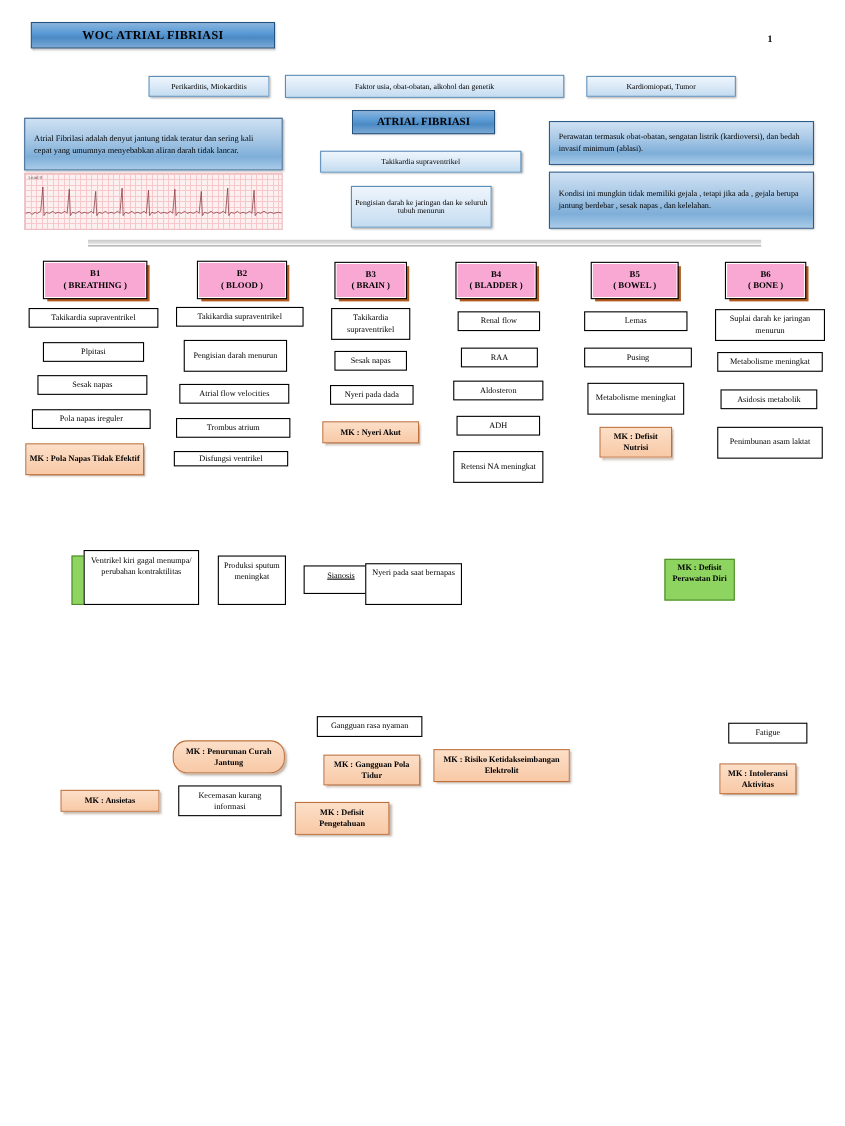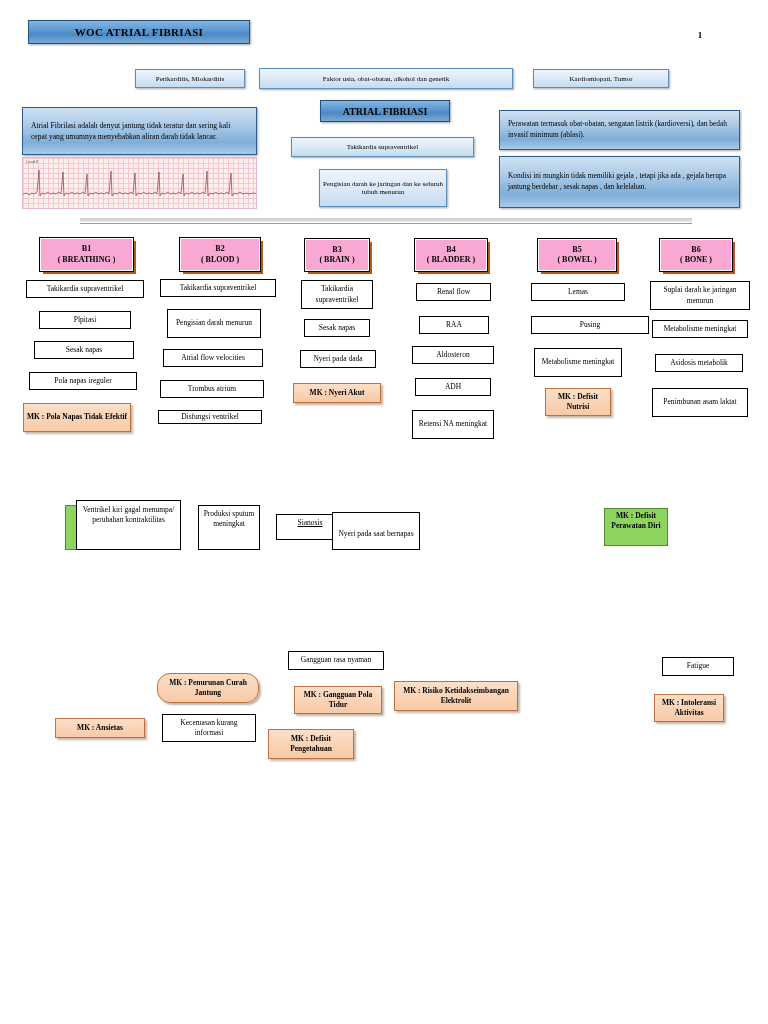--- a/index.html
+++ b/index.html
@@ -292,21 +292,21 @@
   <div class="abs wbox" style="left:415px; top:378px; width:76px; height:18px;">
     <span>ADH</span>
   </div>
   <div class="abs wbox" style="left:412px; top:410px; width:82px; height:29px;">
     <span>Retensi NA meningkat</span>
   </div>
 
   <div class="abs wbox" style="left:531px; top:283px; width:94px; height:18px;">
     <span>Lemas</span>
   </div>
-  <div class="abs wbox" style="left:531px; top:316px; width:118px; height:18px;">
+  <div class="abs wbox" style="left:531px; top:316px; width:98px; height:18px;">
     <span>Pusing</span>
   </div>
   <div class="abs wbox" style="left:534px; top:348px; width:88px; height:29px;">
     <span>Metabolisme meningkat</span>
   </div>
   <div class="abs mkbox" style="left:545px; top:388px; width:66px; height:28px;">
     <span>MK : Defisit Nutrisi</span>
   </div>
 
   <div class="abs wbox" style="left:650px; top:281px; width:100px; height:29px;">
@@ -331,21 +331,21 @@
   </div>
 
   <div class="abs wbox" style="left:198px; top:505px; width:62px; height:45px; align-items:flex-start; padding-top:3px;">
     <span>Produksi sputum meningkat</span>
   </div>
 
   <div class="abs wbox" style="left:276px; top:514px; width:68px; height:26px; align-items:flex-start; padding-top:3px;text-decoration:underline;">
     <span>Sianosis</span>
   </div>
 
-  <div class="abs wbox" style="left:332px; top:512px; width:88px; height:38px; align-items:flex-start; padding-top:16px;">
+  <div class="abs wbox" style="left:332px; top:512px; width:88px; height:38px; align-items:flex-start; padding-top:3px;">
     <span>Nyeri pada saat bernapas</span>
   </div>
 
   <div class="abs gbox" style="left:604px; top:508px; width:64px; height:38px;">
     <span>MK : Defisit Perawatan Diri</span>
   </div>
 
   <div class="abs wbox" style="left:288px; top:651px; width:96px; height:19px;">
     <span>Gangguan rasa nyaman</span>
   </div>

